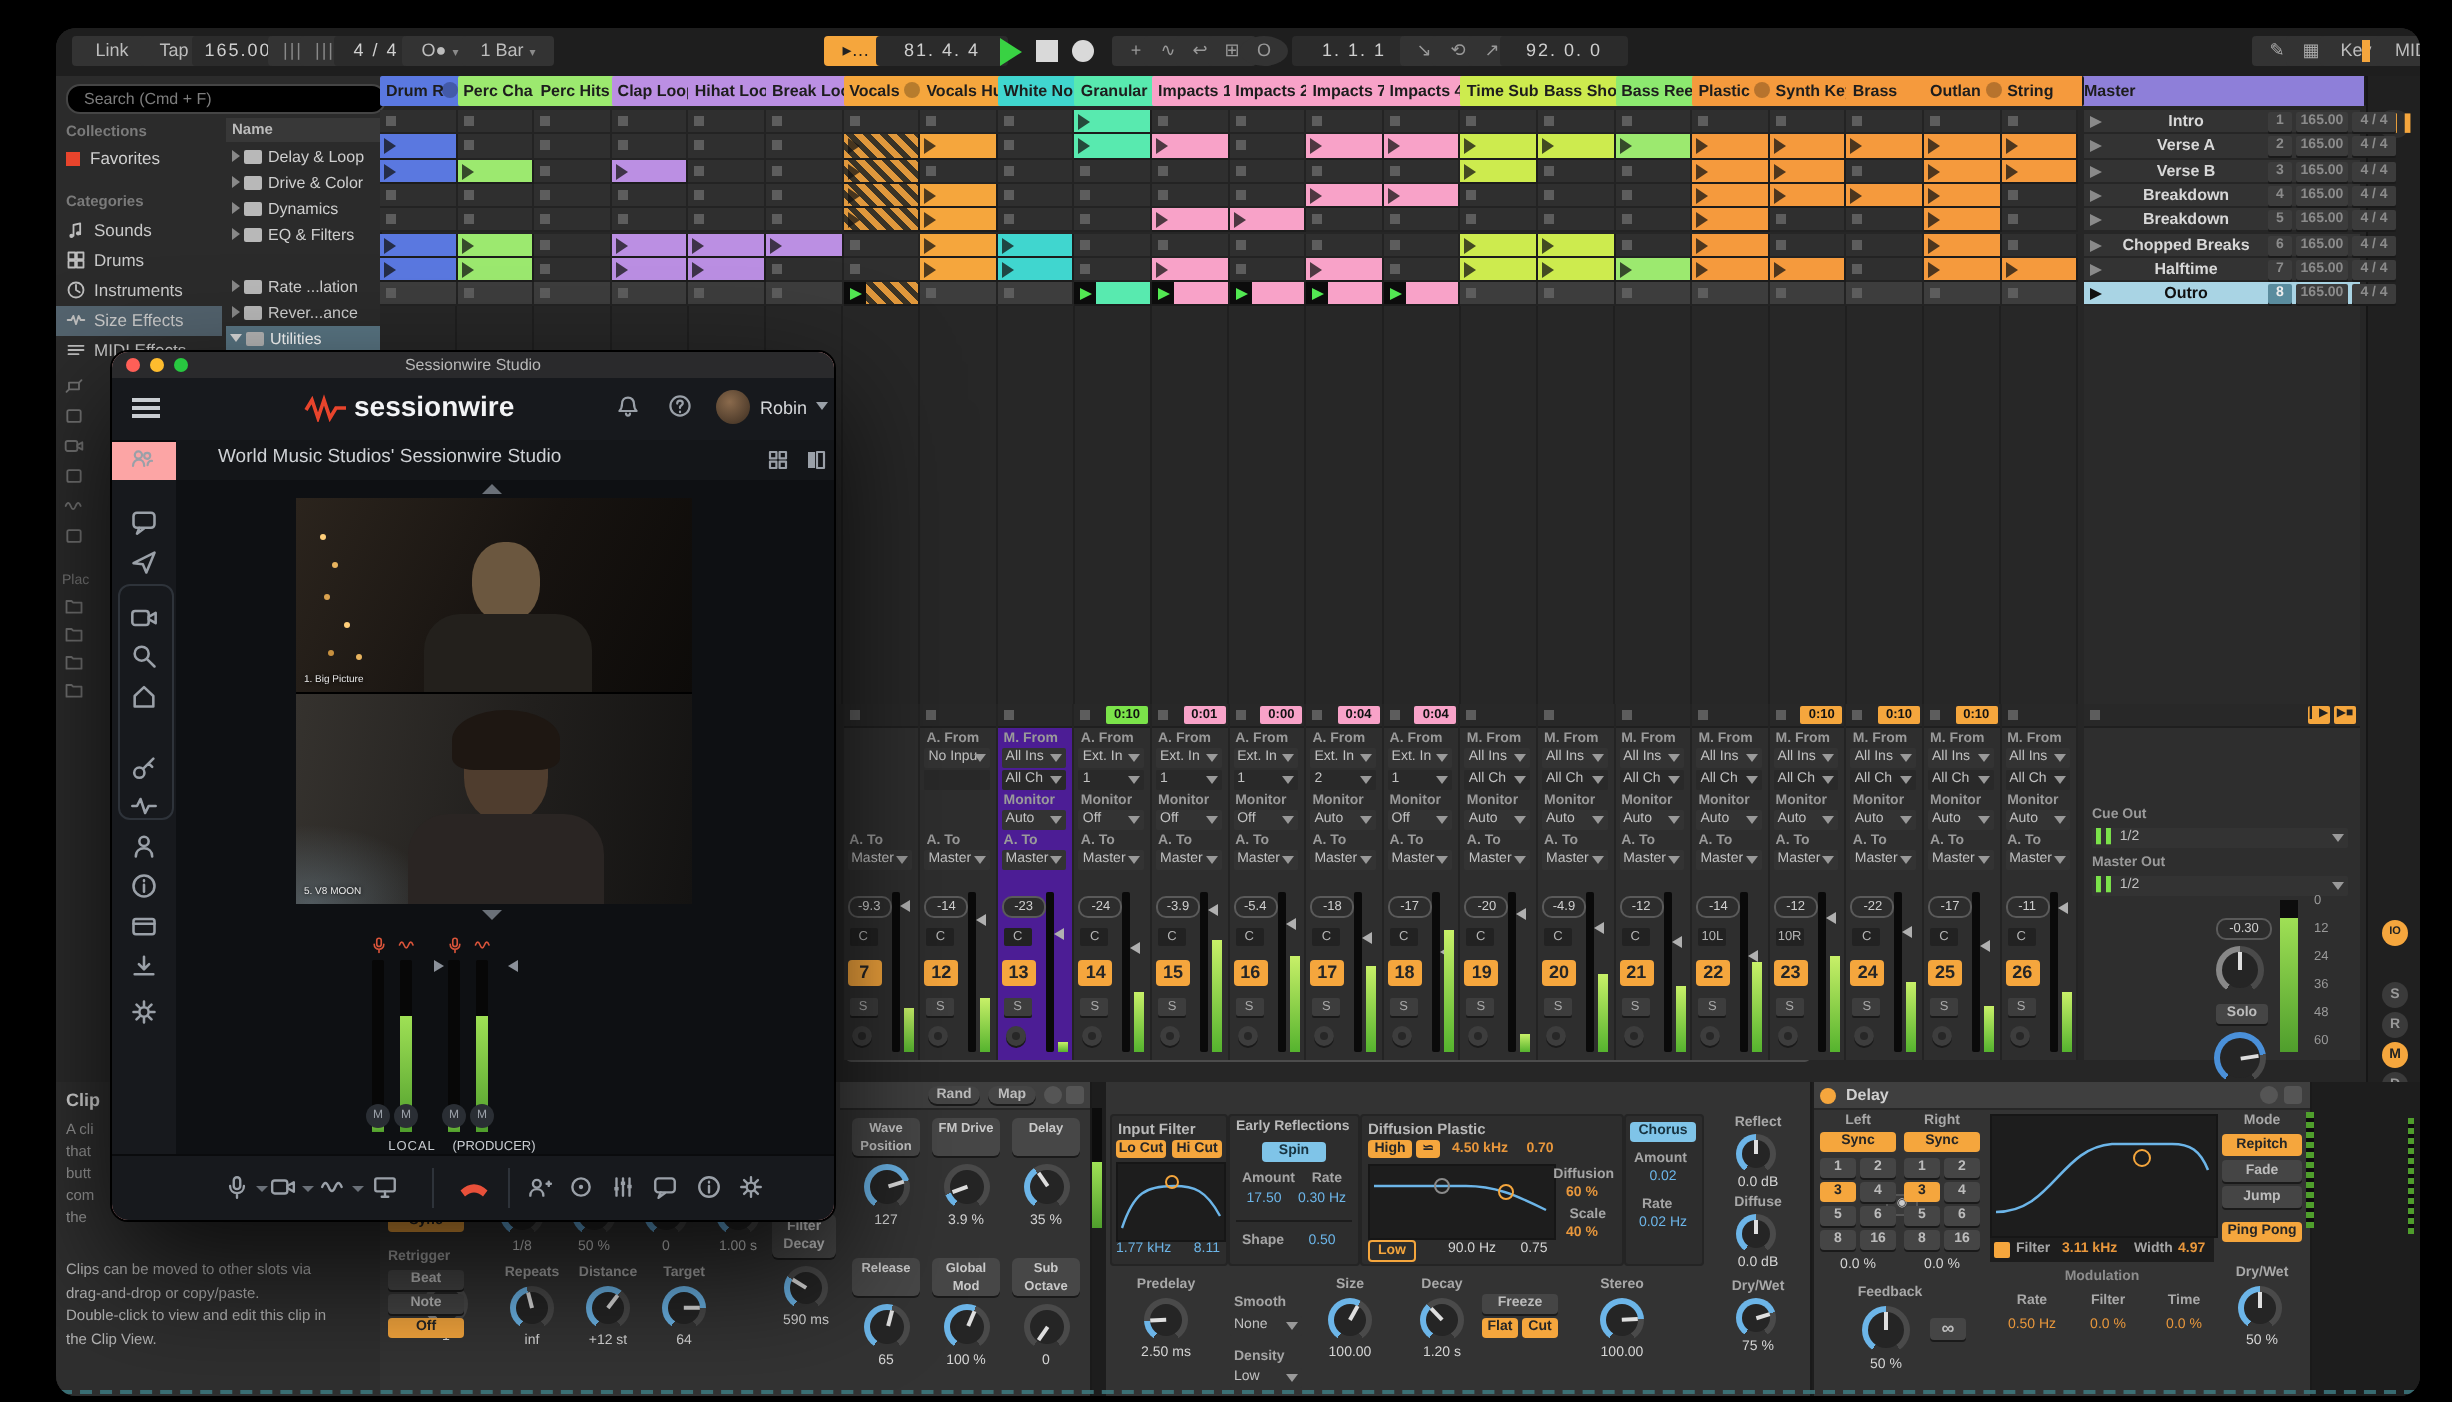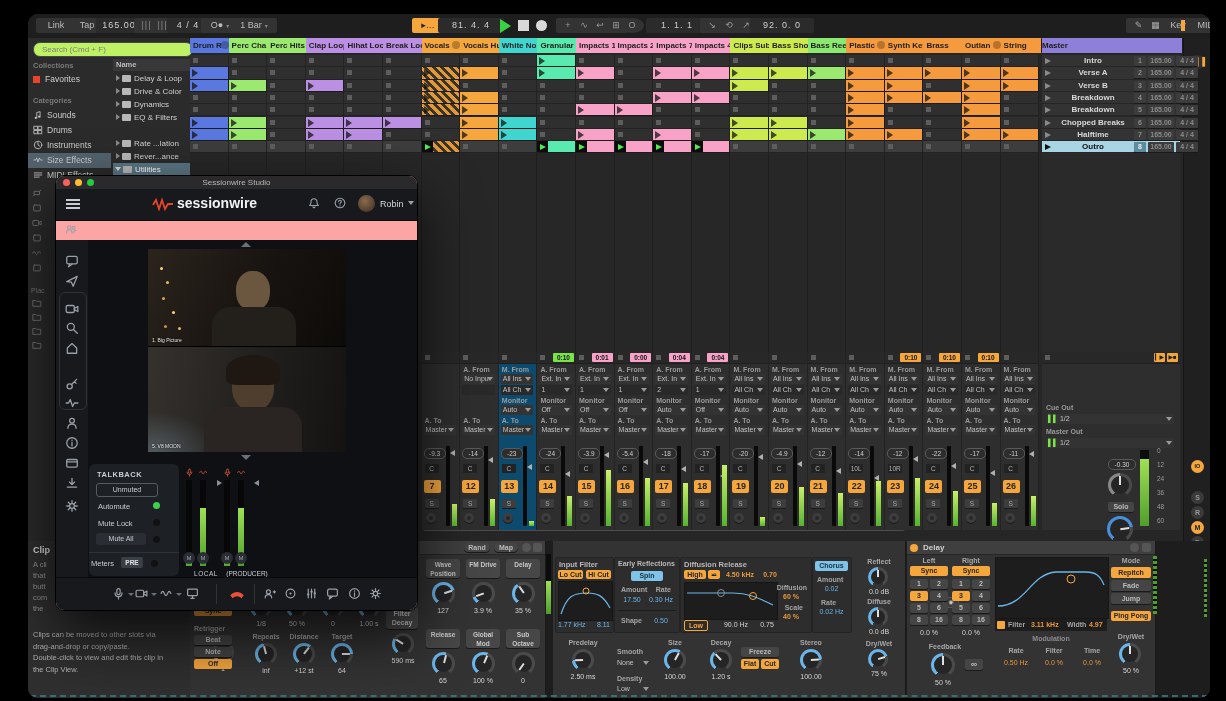--- a/index.html
+++ b/index.html
@@ -122,21 +122,21 @@
       <div class="tbtn tnum" style="left:722px;width:52px;">92. 0. 0</div>
       <div class="tbtn" style="left:1098px;width:13px;color:#aaa;">✎</div>
       <div class="tbtn" style="left:1115px;width:13px;color:#aaa;">▦</div>
       <div class="tbtn" style="left:1132px;width:24px;">Key</div>
       <div class="tbtn" style="left:1160px;width:26px;">MIDI</div>
       <div class="a" style="left:1153px;top:6px;width:4px;height:11px;background:#f5a63d;"></div>
 
     </div>
 
     <div id="browser" class="a">
-      <div class="a" style="left:5px;top:4px;width:150px;height:13px;background:#bef264;border:1px solid #454545;border-radius:7px;
+      <div class="a" style="left:5px;top:4px;width:150px;height:13px;background:#000000;border:1px solid #454545;border-radius:7px;
         font-size:8px;color:#7d7d7d;line-height:13px;padding-left:8px;">Search (Cmd + F)</div>
       <div class="a" style="left:5px;top:23px;font-size:7.5px;color:#7a7a7a;font-weight:bold;">Collections</div>
       <div class="a" style="left:5px;top:34px;height:14px;line-height:14px;font-size:8.5px;color:#cfcfcf;">
         <span class="a" style="left:0;top:4px;width:7px;height:7px;background:#e8442c;"></span>
         <span style="margin-left:12px;">Favorites</span>
       </div>
       <div class="a" style="left:5px;top:58px;font-size:7.5px;color:#7a7a7a;font-weight:bold;">Categories</div>
       <div id="cats" class="a" style="left:0;top:70px;width:83px;">
           <div class="brow-cat" style="top: 0px;"><span class="ic" style="display: inline-block; vertical-align: -2px; margin: 0px 4px 0px 5px;"><svg width="10" height="10" viewBox="0 0 12 12" style="overflow:visible">
                 <g fill="none" stroke="#bdbdbd" stroke-width="1.1" stroke-linecap="round" stroke-linejoin="round">
@@ -418,21 +418,21 @@
         <div class="smbold" style="position:absolute;left:6px;top:28px;">Amount</div>
         <div class="smbold" style="position:absolute;right:8px;top:28px;">Rate</div>
         <div class="kval val-b" style="left:4px;top:38px;width:26px;">17.50</div>
         <div class="kval val-b" style="right:2px;top:38px;width:32px;">0.30 Hz</div>
         <div class="a" style="left:3px;top:52px;right:3px;height:1px;background:#1c1c1c;"></div>
         <div class="smbold" style="position:absolute;left:6px;top:59px;">Shape</div>
         <div class="kval val-b" style="right:6px;top:59px;width:24px;">0.50</div>
       </div>
 
       <div class="panel" style="left:127px;top:16px;width:130px;height:74px;">
-        <div class="sect-title" style="position:absolute;left:3px;top:2px;">Diffusion Release</div>
+        <div class="sect-title" style="position:absolute;left:3px;top:2px;">Diffusion Plastic</div>
         <div class="obtn" style="left:3px;top:12px;width:22px;height:9px;line-height:9px;">High</div>
         <div class="obtn" style="left:27px;top:12px;width:12px;height:9px;line-height:9px;">⋍</div>
         <div class="kval val-o" style="left:42px;top:13px;width:34px;font-weight:bold;">4.50 kHz</div>
         <div class="kval val-o" style="left:78px;top:13px;width:22px;font-weight:bold;">0.70</div>
         <div class="graph" style="left:3px;top:24px;width:92px;height:36px;">
           <svg width="92" height="36">
               <path d="M2 10 L48 10 C62 10 72 14 88 22" stroke="#6cb5e8" stroke-width="1.2" fill="none"></path>
               <circle cx="36" cy="10" r="3.5" stroke="#8a8a8a" fill="none"></circle>
               <circle cx="68" cy="13" r="3.5" stroke="#f5a63d" fill="none"></circle>
             </svg>
@@ -563,21 +563,21 @@
       <div class="th" style="left: 316.4px; width: 37.6px; background: rgb(187, 143, 227);">Hihat Loo</div>
       <div class="th" style="left: 355px; width: 37.6px; background: rgb(187, 143, 227);">Break Loo</div>
       <div class="th" style="left: 393.6px; width: 37.6px; background: rgb(245, 166, 61);">Vocals<span style="position: absolute; right: 2px; top: 3px; width: 8px; height: 8px; border-radius: 50%; background: rgba(0, 0, 0, 0.25);"></span></div>
       <div class="th" style="left: 432.2px; width: 37.6px; background: rgb(245, 166, 61);">Vocals Hu</div>
       <div class="th" style="left: 470.8px; width: 37.6px; background: rgb(64, 214, 207);">White Noi</div>
       <div class="th" style="left: 509.4px; width: 37.6px; background: rgb(88, 234, 175);">Granular</div>
       <div class="th" style="left: 548px; width: 37.6px; background: rgb(248, 162, 200);">Impacts 1</div>
       <div class="th" style="left: 586.6px; width: 37.6px; background: rgb(248, 162, 200);">Impacts 2</div>
       <div class="th" style="left: 625.2px; width: 37.6px; background: rgb(248, 162, 200);">Impacts 7</div>
       <div class="th" style="left: 663.8px; width: 37.6px; background: rgb(248, 162, 200);">Impacts 4</div>
-      <div class="th" style="left: 702.4px; width: 37.6px; background: rgb(205, 235, 78);">Clips Sub</div>
+      <div class="th" style="left: 702.4px; width: 37.6px; background: rgb(205, 235, 78);">Time Sub</div>
       <div class="th" style="left: 741px; width: 37.6px; background: rgb(205, 235, 78);">Bass Shor</div>
       <div class="th" style="left: 779.6px; width: 37.6px; background: rgb(140, 233, 111);">Bass Rees</div>
       <div class="th" style="left: 818.2px; width: 37.6px; background: rgb(245, 154, 61);">Plastic<span style="position: absolute; right: 2px; top: 3px; width: 8px; height: 8px; border-radius: 50%; background: rgba(0, 0, 0, 0.25);"></span></div>
       <div class="th" style="left: 856.8px; width: 37.6px; background: rgb(245, 154, 61);">Synth Key</div>
       <div class="th" style="left: 895.4px; width: 37.6px; background: rgb(245, 154, 61);">Brass</div>
       <div class="th" style="left: 934px; width: 37.6px; background: rgb(245, 154, 61);">Outlan<span style="position: absolute; right: 2px; top: 3px; width: 8px; height: 8px; border-radius: 50%; background: rgba(0, 0, 0, 0.25);"></span></div>
       <div class="th" style="left: 972.6px; width: 37.6px; background: rgb(245, 154, 61);">String</div>
       <div class="cell" style="left: 162px; top: 41px; width: 37.6px; height: 11.3px;">
         <div class="sq"></div>
       </div>
@@ -1194,21 +1194,21 @@
         <div class="iodd" style="top: 73px;">Master<span class="ar"></span></div>
         <div class="volpill" style="left: 2px; top: 96px;">-14</div>
         <div class="panbtn" style="left: 3px; top: 112px;">C</div>
         <div class="numbtn" style="left: 2px; top: 128px;">12</div>
         <div class="sbtn" style="left: 3px; top: 147px;">S</div>
         <div class="recbtn" style="left: 4px; top: 161px;"></div>
         <div class="groove" style="left: 24px; top: 94px; height: 80px;"></div>
         <div class="fhandle" style="left: 28px; top: 105px;"></div>
         <div class="meter" style="left: 30px; bottom: 4px; height: 27px;"></div>
       </div>
-      <div style="position: absolute; left: 470.8px; top: 338px; width: 37.6px; height: 178px; background: #0c4a6e; border-right: 1px solid rgb(35, 35, 35);">
+      <div style="position: absolute; left: 470.8px; top: 338px; width: 37.6px; height: 178px; background: #4c1d95; border-right: 1px solid rgb(35, 35, 35);">
         <div style="position: absolute; left: 0px; top: 0px; width: 100%; height: 11px; background: rgb(40, 40, 40); border-bottom: 1px solid rgb(31, 31, 31);">
           <div style="position: absolute; left: 3px; top: 3px; width: 5px; height: 5px; background: rgb(93, 93, 93);"></div>
         </div>
         <div class="iolab" style="top: 14px;">M. From</div>
         <div class="iodd" style="top: 22px;">All Ins<span class="ar"></span></div>
         <div class="iodd" style="top: 33px; background: rgb(41, 41, 41);">All Ch<span class="ar"></span></div>
         <div class="iolab" style="top: 45px;">Monitor</div>
         <div class="iodd" style="top: 53px;">Auto<span class="ar"></span></div>
         <div class="iolab" style="top: 65px;">A. To</div>
         <div class="iodd" style="top: 73px;">Master<span class="ar"></span></div>
@@ -1518,20 +1518,41 @@
             <g fill="none" stroke="#9aa0a8" stroke-width="1.1" stroke-linecap="round" stroke-linejoin="round">
               <circle cx="6" cy="6" r="4.8"></circle>
               <path d="M4.6 4.8c0-.9.6-1.5 1.4-1.5s1.4.5 1.4 1.3c0 .9-.9 1-1.3 1.7-.1.2-.1.4-.1.7M6 8.8v.3"></path>
             </g>
           </svg>
         </span>
       <span class="a" style="left:302px;top:6px;width:17px;height:17px;border-radius:50%;background:radial-gradient(circle at 40% 35%,#8a6a4c,#3a2c20);"></span>
       <span class="a" style="left:324px;top:10px;font-size:9px;color:#d5d7da;">Robin</span>
       <span class="a" style="left:352px;top:12px;width:0;height:0;border-top:4px solid #9aa0a8;border-left:3.5px solid transparent;border-right:3.5px solid transparent;"></span>
     </div>
+    <div class="a" style="left:32px;top:44px;width:329px;height:20px;background:#141619;border-bottom:1px solid #0a0b0d;">
+      <span class="a" style="left:21px;top:3px;font-size:9.5px;color:#cfd2d6;">World Music Studios' Sessionwire Studio</span>
+      <span class="ic a" style="left:295px;top:4px;">
+          <svg width="12" height="12" viewBox="0 0 12 12" style="overflow:visible">
+            <g fill="none" stroke="#9aa0a8" stroke-width="1.1" stroke-linecap="round" stroke-linejoin="round">
+              <rect x="2" y="2" width="3.2" height="3.2"></rect>
+              <rect x="6.8" y="2" width="3.2" height="3.2"></rect>
+              <rect x="2" y="6.8" width="3.2" height="3.2"></rect>
+              <rect x="6.8" y="6.8" width="3.2" height="3.2"></rect>
+            </g>
+          </svg>
+        </span>
+      <span class="ic a" style="left:314px;top:4px;">
+          <svg width="12" height="12" viewBox="0 0 12 12" style="overflow:visible">
+            <g fill="none" stroke="#9aa0a8" stroke-width="1.1" stroke-linecap="round" stroke-linejoin="round">
+              <rect x="2" y="2" width="3.5" height="8" fill="#9aa0a8" stroke="none"></rect>
+              <rect x="6.5" y="2" width="3.5" height="8"></rect>
+            </g>
+          </svg>
+        </span>
+    </div>
     <span class="ic a" style="left:9px;top:47px;">
         <svg width="12" height="12" viewBox="0 0 12 12" style="overflow:visible">
           <g fill="none" stroke="#9aa0a8" stroke-width="1.1" stroke-linecap="round" stroke-linejoin="round">
             <circle cx="4.2" cy="4.5" r="1.8"></circle>
             <circle cx="8.6" cy="4.9" r="1.5"></circle>
             <path d="M1.5 10c0-2 1.4-3.2 2.9-3.2S7.1 8 7.1 10M8.8 9.6c0-1.5 1-2.4 2.2-2.2"></path>
           </g>
         </svg>
       </span>
 
@@ -1643,34 +1664,20 @@
       </div>
       <div class="a" style="left:60px;top:106px;width:198px;height:105px;overflow:hidden;background:linear-gradient(100deg,#35322e 0%,#211f1d 55%,#141312 100%);border-top:1px solid #000;">
         <div class="a" style="left:0;bottom:0;width:70px;height:40px;background:radial-gradient(ellipse at 10% 100%,rgba(140,170,190,.35),transparent 70%);"></div>
         <div class="head" style="left:84px;top:16px;width:42px;height:48px;background:#4f3d2e;"></div>
         <div class="head" style="left:78px;top:8px;width:54px;height:30px;background:#1e1712;border-radius:50% 50% 20% 20%;"></div>
         <div class="torso" style="left:56px;top:60px;width:98px;height:46px;border-radius:20px 20px 0 0;background:#2a2523;"></div>
         <div class="vlabel">5. V8 MOON</div>
       </div>
       <div class="a" style="left:153px;top:215px;width:0;height:0;border-top:5px solid #6a7078;border-left:5px solid transparent;border-right:5px solid transparent;"></div>
 
-      <div class="a" style="left:1px;top:224px;width:90px;height:112px;background:#1d2025;border-radius:6px;">
-        <div class="a" style="left:8px;top:6px;font-size:7.5px;font-weight:bold;color:#c9cdd2;letter-spacing:.5px;">TALKBACK</div>
-        <div class="a" style="left:7px;top:19px;width:60px;height:12px;border:1px solid #555b63;border-radius:3px;font-size:7px;color:#c9cdd2;text-align:center;line-height:12px;">Unmuted</div>
-        <div class="a" style="left:9px;top:38px;font-size:7.5px;color:#c9cdd2;">Automute</div>
-        <div class="a" style="left:64px;top:38px;width:7px;height:7px;border-radius:50%;background:#3ecf4e;"></div>
-        <div class="a" style="left:9px;top:55px;font-size:7.5px;color:#c9cdd2;">Mute Lock</div>
-        <div class="a" style="left:64px;top:55px;width:7px;height:7px;border-radius:50%;background:#111;"></div>
-        <div class="a" style="left:7px;top:69px;width:50px;height:12px;background:#2a2e34;border-radius:3px;font-size:7px;color:#c9cdd2;text-align:center;line-height:12px;">Mute All</div>
-        <div class="a" style="left:64px;top:72px;width:7px;height:7px;border-radius:50%;background:#111;"></div>
-        <div class="a" style="left:0;top:88px;width:90px;height:1px;background:#2e333a;"></div>
-        <div class="a" style="left:2px;top:95px;font-size:7.5px;color:#c9cdd2;">Meters</div>
-        <div class="a" style="left:32px;top:93px;width:22px;height:11px;background:#3a3f46;border-radius:2px;font-size:6.5px;font-weight:bold;color:#e2e4e7;text-align:center;line-height:11px;">PRE</div>
-        <div class="a" style="left:62px;top:96px;width:7px;height:7px;border-radius:50%;background:#111;"></div>
-      </div>
 
       <div id="swmeters">
           <div class="ic" style="position: absolute; left: 97px; top: 228px;">
             <svg width="9" height="9" viewBox="0 0 12 12" style="overflow:visible">
               <g fill="none" stroke="#d9543a" stroke-width="1.1" stroke-linecap="round" stroke-linejoin="round">
                 <rect x="4.5" y="1.5" width="3" height="5.5" rx="1.5"></rect>
                 <path d="M2.8 5.5c0 2 1.4 3.3 3.2 3.3s3.2-1.3 3.2-3.3M6 8.8V11"></path>
               </g>
             </svg>
           </div>

